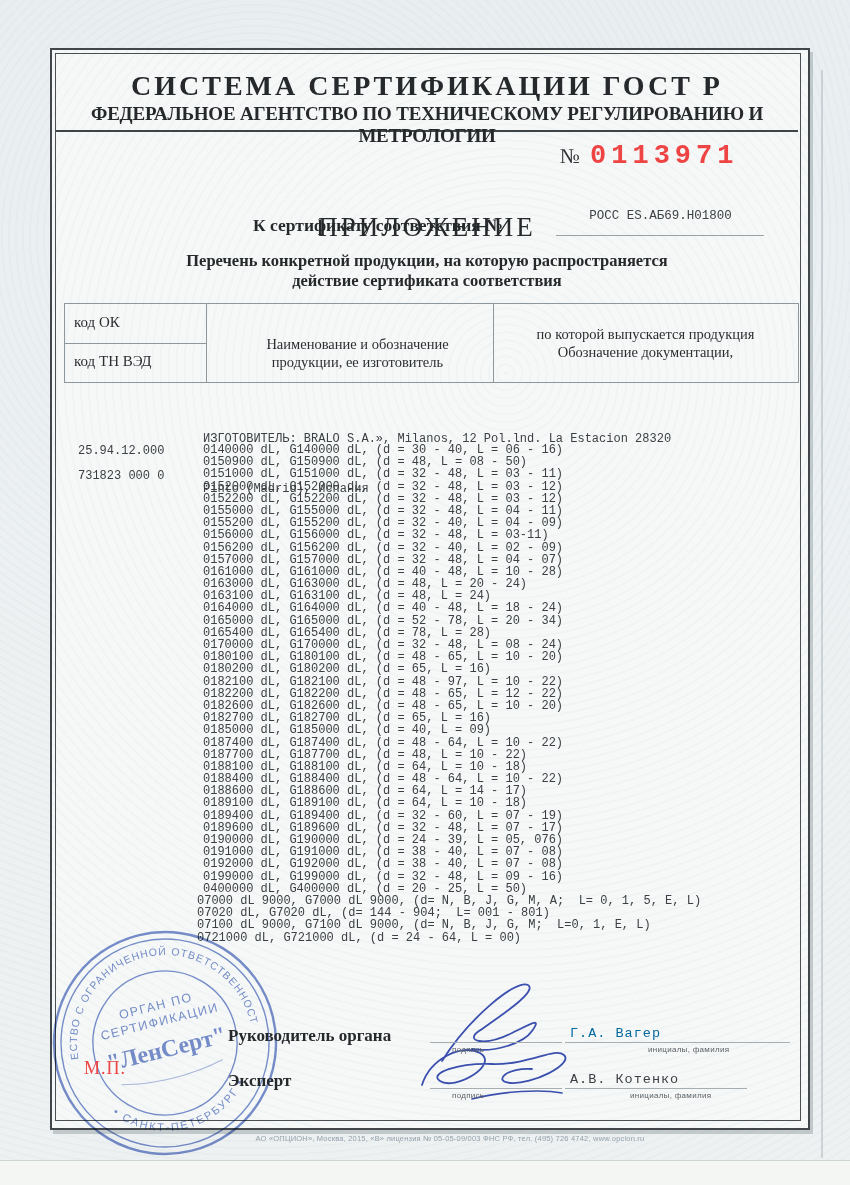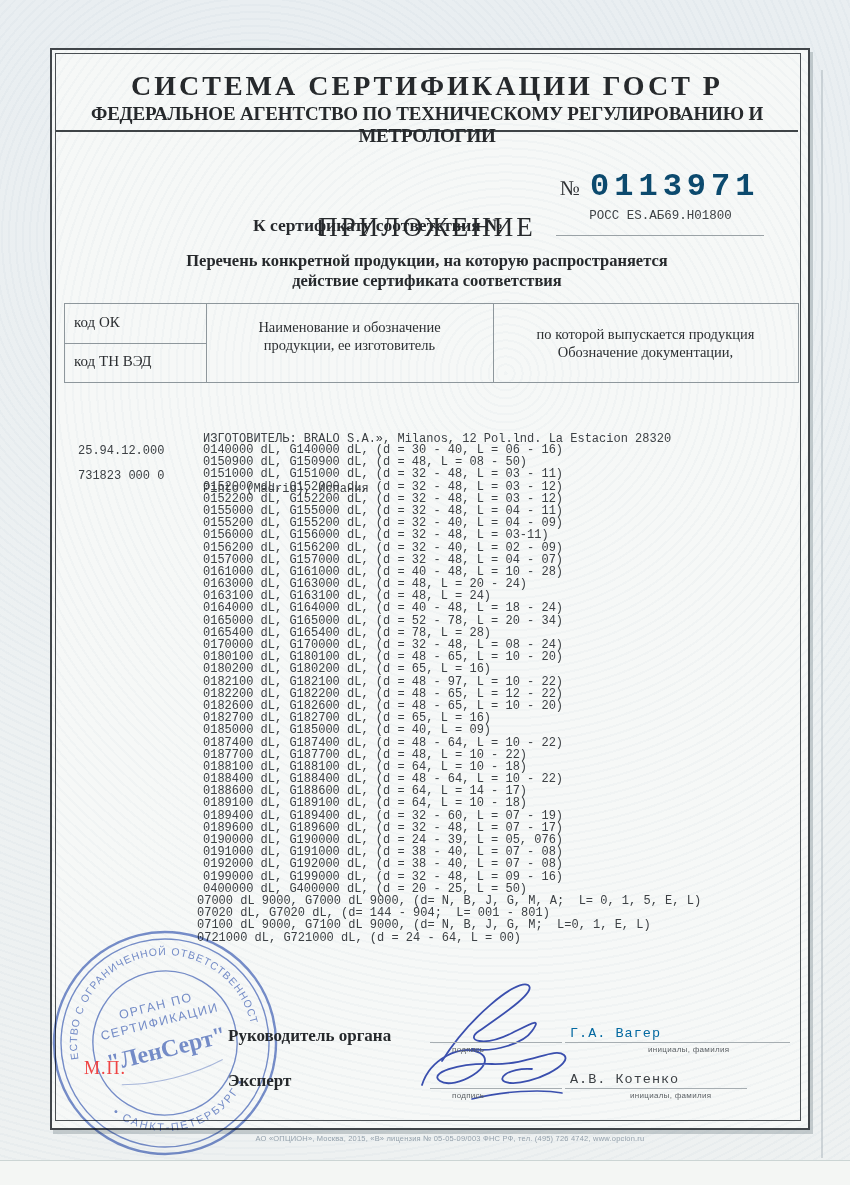--- a/index.html
+++ b/index.html
@@ -25,21 +25,21 @@
   .header-sep{left:56px;top:130px;width:742px;height:0;border-top:2px solid #3f4447;}
 
   
   .title-1{left:56px;top:70px;width:742px;text-align:center;font-size:28px;font-weight:bold;
     letter-spacing:3px;color:#26292c;}
   .title-2{left:56px;top:103px;width:742px;text-align:center;font-size:19px;font-weight:bold;
     letter-spacing:-0.2px;color:#26292c;}
 
   .serial-row{left:560px;top:141px;display:flex;align-items:baseline;gap:10px;}
   .serial-prefix{font-size:21px;color:#303336;}
-  .serial-number{font-size:32px;letter-spacing:5px;color:#0c4a6e;font-weight:bold;margin-top:27px;}
+  .serial-number{font-size:27px;letter-spacing:5px;color:#ef4444;font-weight:bold;}
 
   .doc-title{left:56px;top:173px;width:742px;text-align:center;font-size:27px;font-weight:normal;
     letter-spacing:3px;color:#26292c;margin-top:39px;}
 
   .cert-label{left:253px;top:215px;font-size:17.5px;font-weight:bold;color:#26292c;}
   .cert-value{left:558px;top:209px;width:205px;text-align:center;font-size:12.5px;color:#3e4246;}
   .cert-underline{left:556px;top:235px;width:208px;border-top:1px solid #9aa2a6;}
 
   .subtitle-1{left:56px;top:251px;width:742px;text-align:center;font-size:16.5px;font-weight:bold;color:#26292c;}
   .subtitle-2{left:56px;top:271px;width:742px;text-align:center;font-size:16.5px;font-weight:bold;color:#26292c;}
@@ -111,21 +111,21 @@
 
 <div class="abs subtitle-1 serif">Перечень конкретной продукции,  на которую распространяется</div>
 <div class="abs subtitle-2 serif">действие сертификата соответствия</div>
 
 <div class="abs tbl">
   <div class="v1"></div>
   <div class="v2"></div>
   <div class="h1"></div>
   <div class="cell-label serif" style="left:9px;top:10px;">код ОК</div>
   <div class="cell-label serif" style="left:9px;top:49px;">код ТН ВЭД</div>
-  <div class="hdr-cell serif" style="left:141px;top:14px;width:287px;">
+  <div class="hdr-cell serif" style="left:141px;top:31px;width:287px;padding-left:8px;">
     <div>Наименование и обозначение</div>
     <div>продукции, ее изготовитель</div>
   </div>
   <div class="hdr-cell serif" style="left:428px;top:21px;width:305px;">
     <div>по которой выпускается продукция</div>
     <div>Обозначение документации,</div>
   </div>
 </div>
 
 <div class="abs manu mono">

